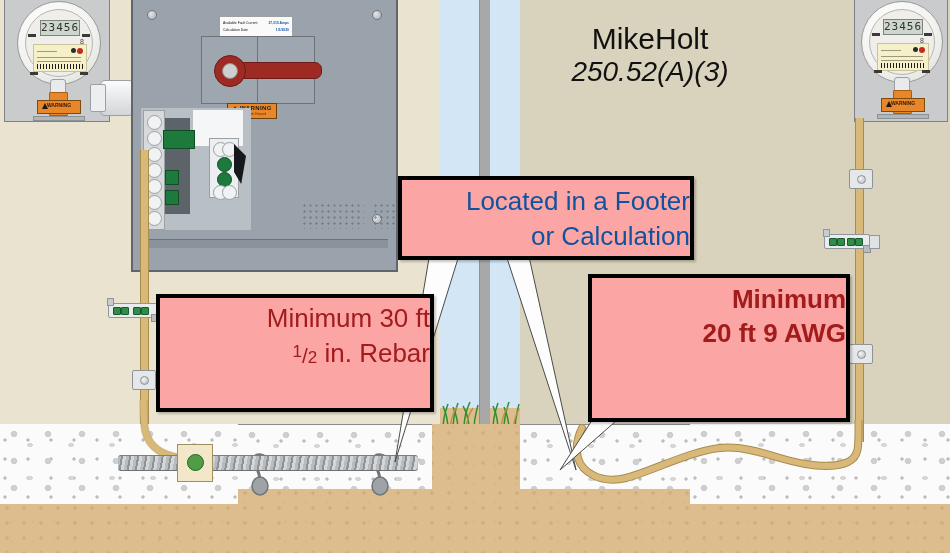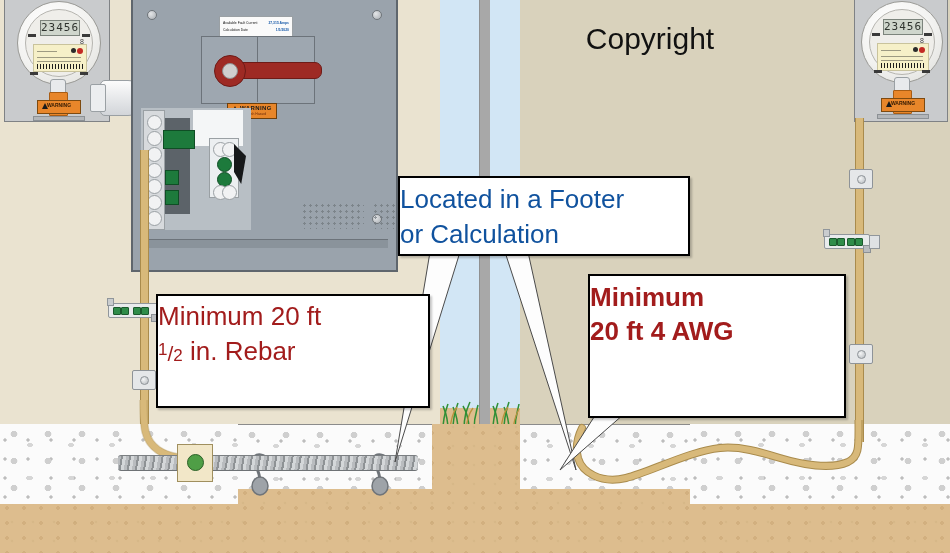--- a/index.html
+++ b/index.html
@@ -86,22 +86,22 @@
   .gbarlug{position:absolute;width:6px;height:6px;border-radius:1px;background:#2f8c49;border:1px solid #1b5a2d;}
 
   
   #rebar{position:absolute;left:118px;top:455px;width:300px;height:14px;
          background:repeating-linear-gradient(100deg,#b9bcbf 0 3px,#8e9295 3px 5px,#d4d7d9 5px 8px);
          border-top:1px solid #7b7f82;border-bottom:1px solid #6e7275;border-radius:3px;}
   #rebarclamp{position:absolute;left:177px;top:444px;width:34px;height:36px;background:#f2e7c8;border:1px solid #a08f5e;}
   #rebarclampdot{position:absolute;left:187px;top:454px;width:15px;height:15px;border-radius:50%;background:#4f9e46;border:1px solid #2c6027;}
 
   
-  .callout{position:absolute;background:#ffffff;border:2px solid #000000;
-           box-shadow:2px 2px 2px rgba(0,0,0,.22);text-align:left;}
+  .callout{position:absolute;background:#fca5a5;border:4px solid #000000;
+           box-shadow:2px 2px 2px rgba(0,0,0,.22);text-align:right;}
   .callout .line{display:block;white-space:nowrap;}
   #co-blue{left:398px;top:176px;width:288px;height:76px;color:#10529e;}
   #co-blue .line{font-size:26px;line-height:35px;}
   #co-left{left:156px;top:294px;width:270px;height:110px;color:#a21c1c;}
   #co-left .line{font-size:26px;line-height:34px;}
   #co-right{left:588px;top:274px;width:254px;height:140px;color:#a21c1c;}
   #co-right .line{font-size:26px;line-height:34px;font-weight:bold;}
   .frac{display:inline-block;font-size:0;vertical-align:-1px;}
   .frac .n{font-size:17px;vertical-align:6px;}
   .frac .s{font-size:17px;}
@@ -340,32 +340,33 @@
 
   <svg style="position:absolute;left:0;top:0;width:950px;height:553px;pointer-events:none;">
 
     <polygon points="430,252 460,252 395,462" fill="#fdfdfd" stroke="#4a4a4a" stroke-width="1"></polygon>
     <polygon points="505,252 528,252 576,470" fill="#fdfdfd" stroke="#4a4a4a" stroke-width="1"></polygon>
 
     <polygon points="596,414 624,414 560,470" fill="#fdfdfd" stroke="#4a4a4a" stroke-width="1"></polygon>
   </svg>
 
   <div id="title">
-    <span class="t2">Copyright</span>
+    <span class="t2">MikeHolt</span>
+    <span class="t3">250.52(A)(3)</span>
   </div>
 
   <div class="callout" id="co-blue">
     <span class="line" style="margin-top:4px;">Located in a Footer</span>
     <span class="line">or Calculation</span>
   </div>
 
   <div class="callout" id="co-left">
-    <span class="line" style="margin-top:3px;">Minimum 20 ft</span>
+    <span class="line" style="margin-top:3px;">Minimum 30 ft</span>
     <span class="line"><span class="frac"><span class="n">1</span><span class="b">/</span><span class="s">2</span></span><span> in. Rebar</span></span>
   </div>
 
   <div class="callout" id="co-right">
     <span class="line" style="margin-top:4px;">Minimum</span>
-    <span class="line">20 ft 4 AWG</span>
+    <span class="line">20 ft 9 AWG</span>
   </div>
 
 
 </div>
 
 </body></html>

